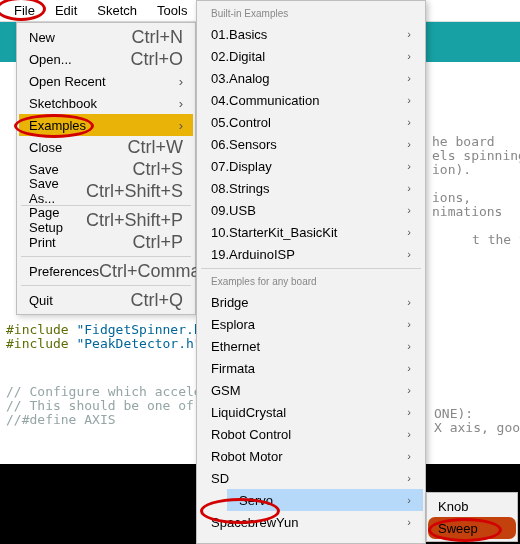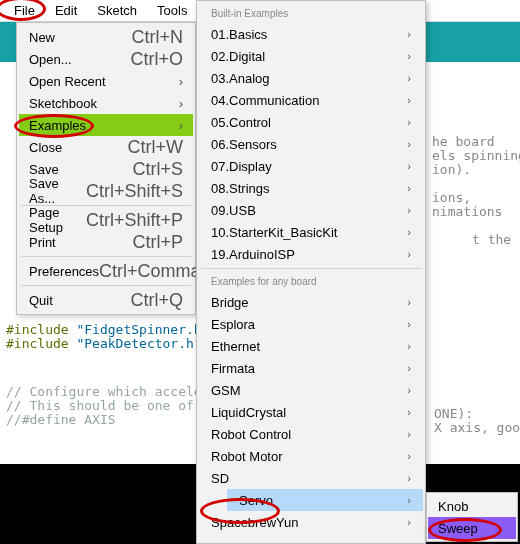--- a/index.html
+++ b/index.html
@@ -37,21 +37,21 @@
     display: flex;
     align-items: center;
     height: 22px;
     padding: 0 10px;
   }
   .dropdown-row .label { flex: 1; }
   .dropdown-row .shortcut { color: #555; font-size: 18px; }
   .dropdown-row .chev { width: 10px; text-align: right; color: #555; }
   .dropdown-sep { height: 1px; background: #d0d0d0; margin: 3px 2px; }
   .dropdown-row.highlight {
-    background: #84cc16;
+    background: #eab308;
   }
   .submenu {
     position: absolute;
     top: 0; left: 196px;
     width: 230px;
     background: #f2f2f2;
     border: 1px solid #bfbfbf;
     box-shadow: 2px 2px 6px rgba(0,0,0,0.25);
     padding: 3px 2px;
     height: 100%;
@@ -77,21 +77,21 @@
     width: 92px;
     background: #f2f2f2;
     border: 1px solid #bfbfbf;
     box-shadow: 2px 2px 6px rgba(0,0,0,0.25);
     padding: 2px 1px;
   }
   .subsub-row {
     display: flex; align-items: center;
     height: 22px; padding: 0 10px;
   }
-  .subsub-row.highlight { background: #8b5cf6; }
+  .subsub-row.highlight { background: #c2410c; border-radius: 7px; }
   .circle-annot {
     position: absolute;
     border: 3px solid #d20000;
     border-radius: 50%;
     pointer-events: none;
   }
   .circ-file { top: -3px; left: -4px; width: 50px; height: 24px; }
   .circ-examples { top: 114px; left: 14px; width: 80px; height: 24px; }
   .circ-servo { top: 498px; left: 200px; width: 80px; height: 26px; }
   .circ-sweep { top: 518px; left: 428px; width: 74px; height: 24px; }

